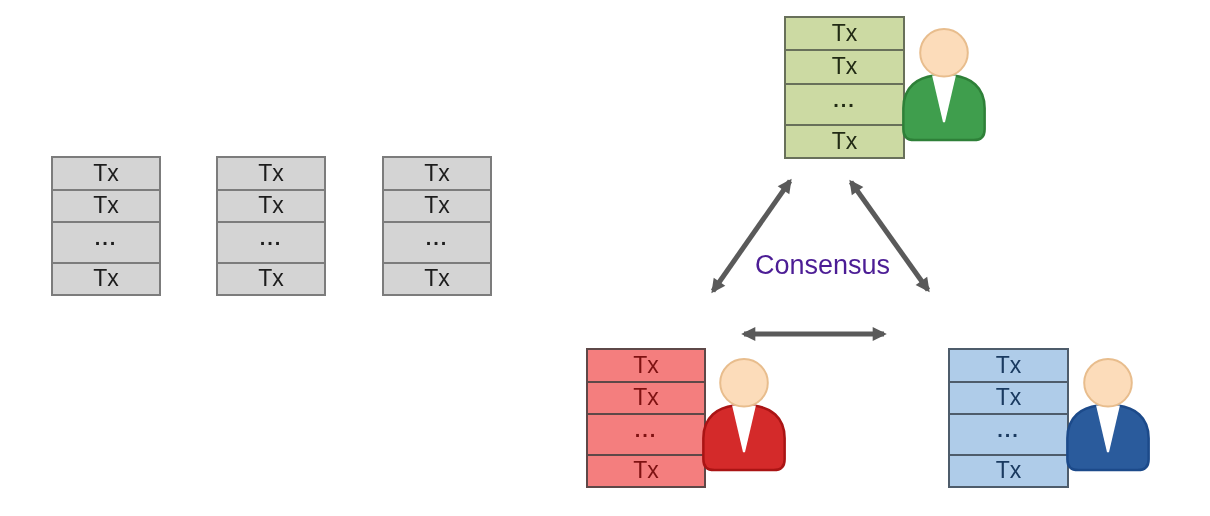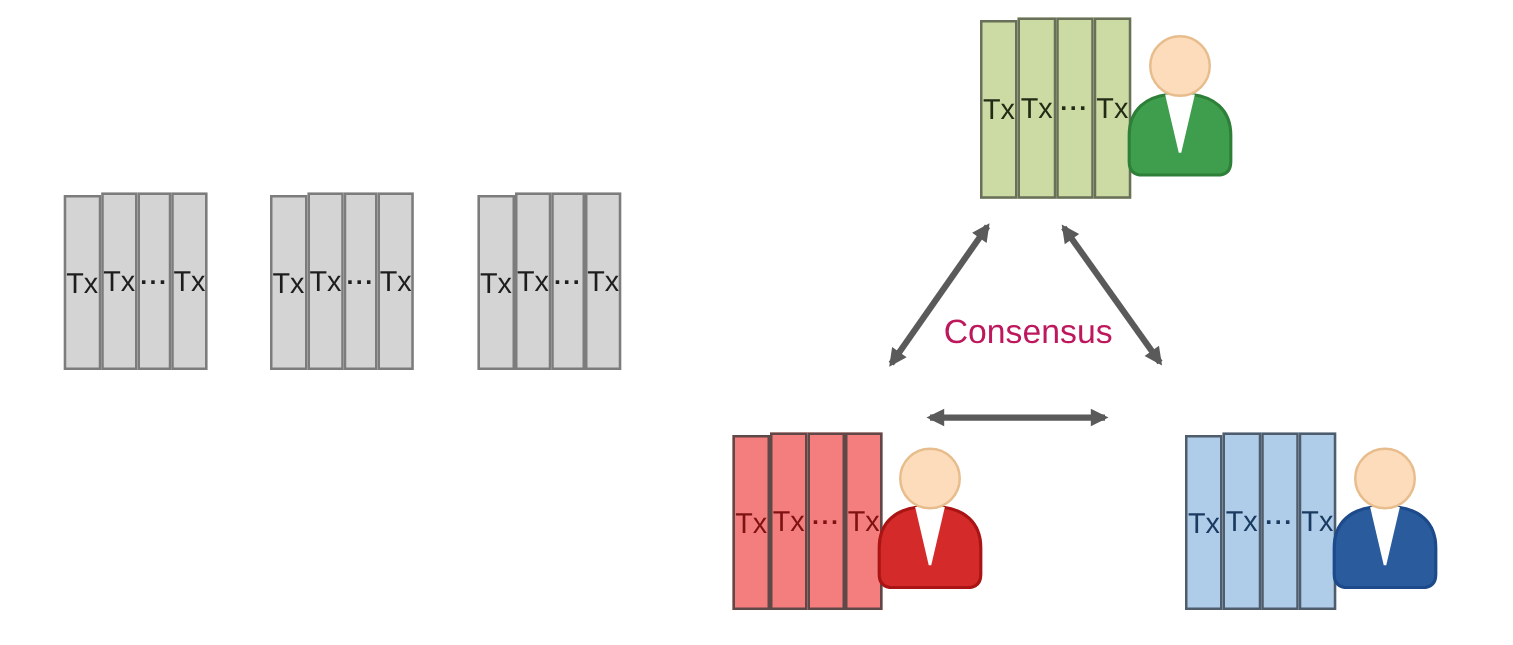--- a/index.html
+++ b/index.html
@@ -7,21 +7,21 @@
     position: relative;
     width: 1210px;
     height: 516px;
     background: #ffffff;
     font-family: "Liberation Sans", sans-serif;
     overflow: hidden;
   }
   .stack {
     position: absolute;
     display: flex;
-    flex-direction: row;
+    flex-direction: column;
     padding-left: 18px;
   }
   .cell {
     flex: 1;
     display: flex;
     align-items: center;
     justify-content: center;
     font-size: 23px;
     border-style: solid;
     border-width: 2px;
@@ -42,21 +42,21 @@
   .person { position: absolute; }
   .arrows { position: absolute; left: 0; top: 0; pointer-events: none; }
   #consensus-label {
     position: absolute;
     left: 740px;
     top: 248px;
     width: 165px;
     text-align: center;
     font-size: 27px;
     line-height: 35px;
-    color: #be185d;
+    color: #4c1d95;
   }
 </style>
 </head>
 <body>
 
 <div id="canvas">
 
   <div class="stack gray" style="left:33px; top:156px; width:110px; height:140px">
     <div class="cell">Tx</div>
     <div class="cell">Tx</div>

